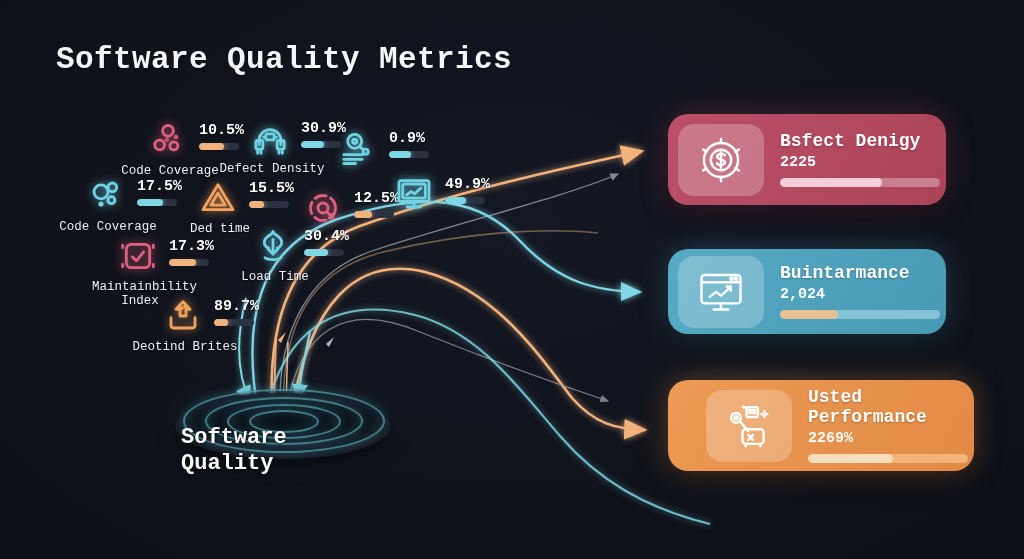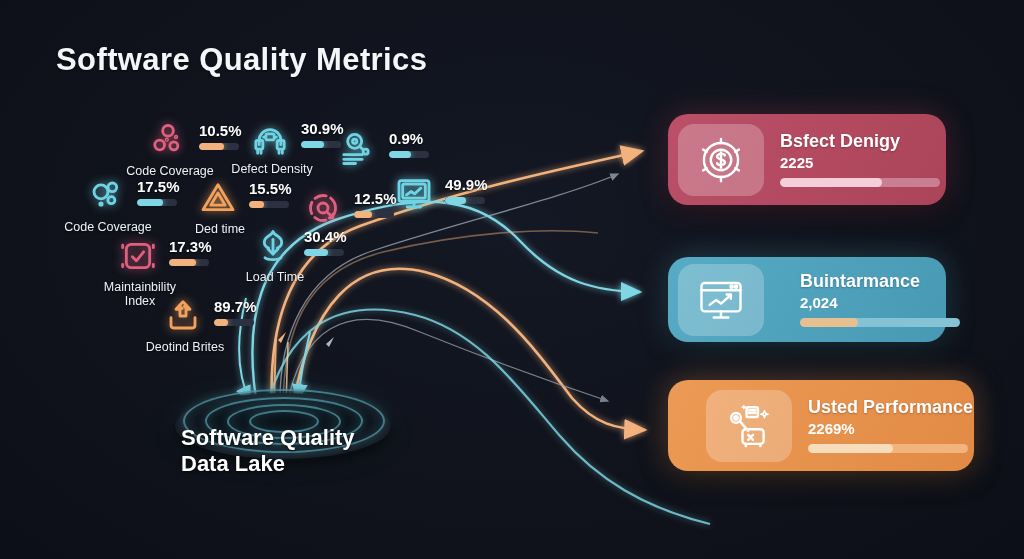--- a/index.html
+++ b/index.html
@@ -1,19 +1,19 @@
 <!DOCTYPE html>
 <html><head>
 <meta charset="utf-8">
 <style>
   html,body{margin:0;padding:0;background:#0b0e15;}
   .canvas{
     position:relative;width:1024px;height:559px;overflow:hidden;
     background:radial-gradient(ellipse at 50% 40%, #141824 0%, #10131c 55%, #0c0f17 100%);
-    font-family:Liberation Sans, sans-serif;
+    font-family:Liberation Mono, monospace;
   }
   .title{
     position:absolute;left:56px;top:42px;font-size:31px;font-weight:bold;
     color:#f4f6fa;letter-spacing:.4px;text-shadow:0 1px 2px rgba(0,0,0,.6);
   }
   
   .metric{position:absolute;display:flex;align-items:flex-start;}
   .m-left{width:44px;position:relative;flex:0 0 44px;}
   .m-ic{width:40px;height:40px;display:block;}
   .m-ic svg{width:100%;height:100%;fill:none;stroke:currentColor;stroke-width:1.7;
@@ -56,22 +56,22 @@
     stroke-linecap:round;stroke-linejoin:round;}
   .card-body{margin-left:16px;display:flex;flex-direction:column;}
   .card-title{color:#fff;font-size:18px;font-weight:bold;line-height:1.1;text-shadow:0 1px 2px rgba(0,0,0,.25);}
   .card-value{color:#fff;font-size:15px;font-weight:bold;margin-top:2px;}
   .card-bar{width:160px;height:9px;border-radius:5px;margin-top:7px;overflow:hidden;}
   .card-fill{height:100%;border-radius:5px;}
   .card1{top:114px;height:91px;background:linear-gradient(120deg,#bb5068 0%,#ab4459 100%);
     box-shadow:0 0 30px rgba(200,80,110,.3), 0 8px 24px rgba(0,0,0,.55);}
   .card1 .card-bar{background:#c97f92;}
   .card1 .card-fill{width:64%;background:#f4cfda;}
-  .card2{top:257px;height:85px;background:linear-gradient(120deg,#57abc4 0%,#4899b4 100%);
-    box-shadow:0 0 30px rgba(90,180,205,.3), 0 8px 24px rgba(0,0,0,.55);gap:20px;}
+  .card2{top:249px;height:85px;background:linear-gradient(120deg,#57abc4 0%,#4899b4 100%);
+    box-shadow:0 0 30px rgba(90,180,205,.3), 0 8px 24px rgba(0,0,0,.55);}
   .card2 .card-bar{background:#84c2d4;}
   .card2 .card-fill{width:36%;background:#e6c091;}
   .card3{top:380px;height:91px;background:linear-gradient(120deg,#ec9a55 0%,#e18a45 100%);
     box-shadow:0 0 30px rgba(240,155,85,.35), 0 8px 24px rgba(0,0,0,.55);padding-left:28px;}
   .card3 .card-bar{background:#f0b47c;}
   .card3 .card-fill{width:53%;background:#f8ddbc;}
 </style>
 </head>
 <body>
 
@@ -313,21 +313,20 @@
 
   <div class="lake">
     <div class="base"></div>
     <div class="ring r1"></div>
     <div class="ring r2"></div>
     <div class="ring r3"></div>
     <div class="ring r4"></div>
   </div>
   <div class="lake-label">
     <div>Software Quality</div>
-    <div>Data Lake</div>
   </div>
 
   <div class="card card1">
     <div class="card-tile">
       <svg viewBox="0 0 32 32">
           <circle cx="16" cy="16" r="10.5"></circle>
           <circle cx="16" cy="16" r="6.3"></circle>
           <path d="M18.4,13.2 c-.4,-1.4 -4.8,-1.3 -4.8,.7 0,2 4.8,1.4 4.8,3.5 0,2 -4.4,2.1 -4.8,.6"></path>
           <path d="M16,11.3 v9.4"></path>
           <path d="M16,3 v2.6 M16,26.4 V29 M5,9.6 l2.3,1.3 M24.7,21.1 27,22.4 M5,22.4 l2.3,-1.3 M24.7,10.9 27,9.6"></path>

